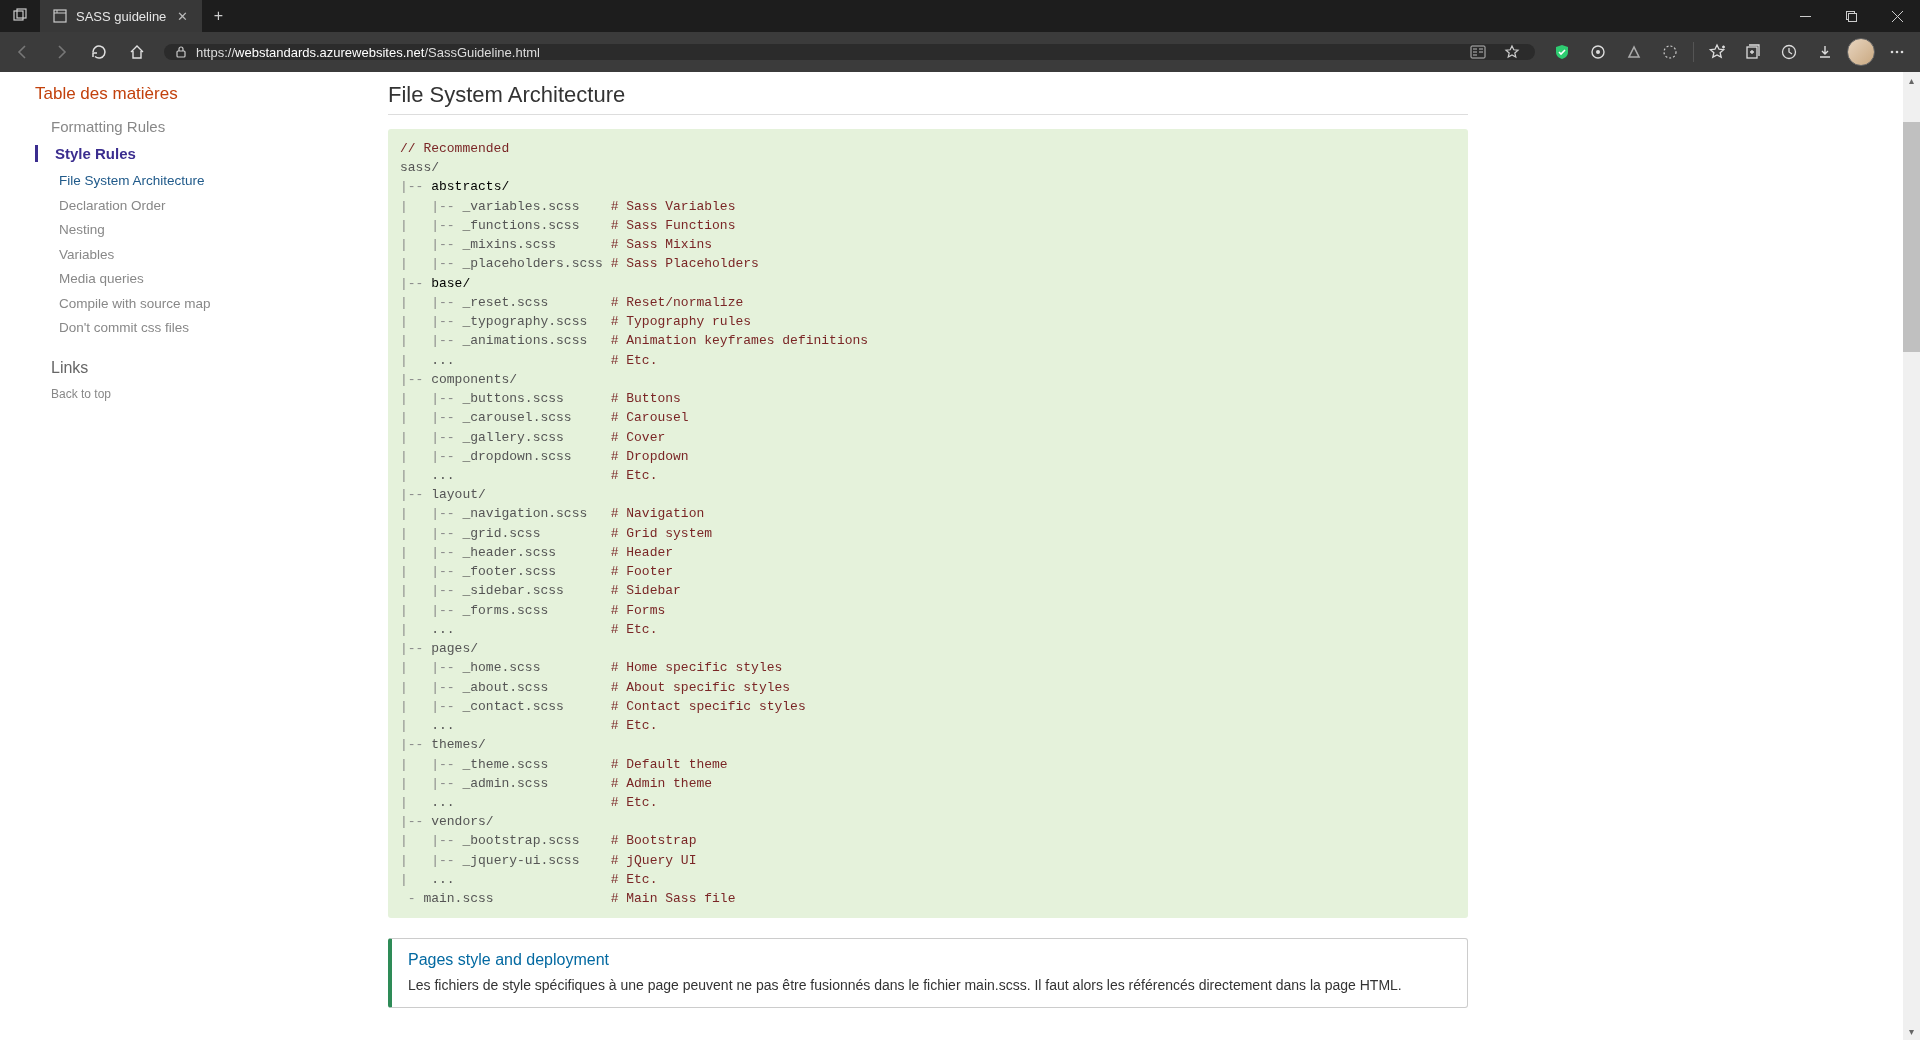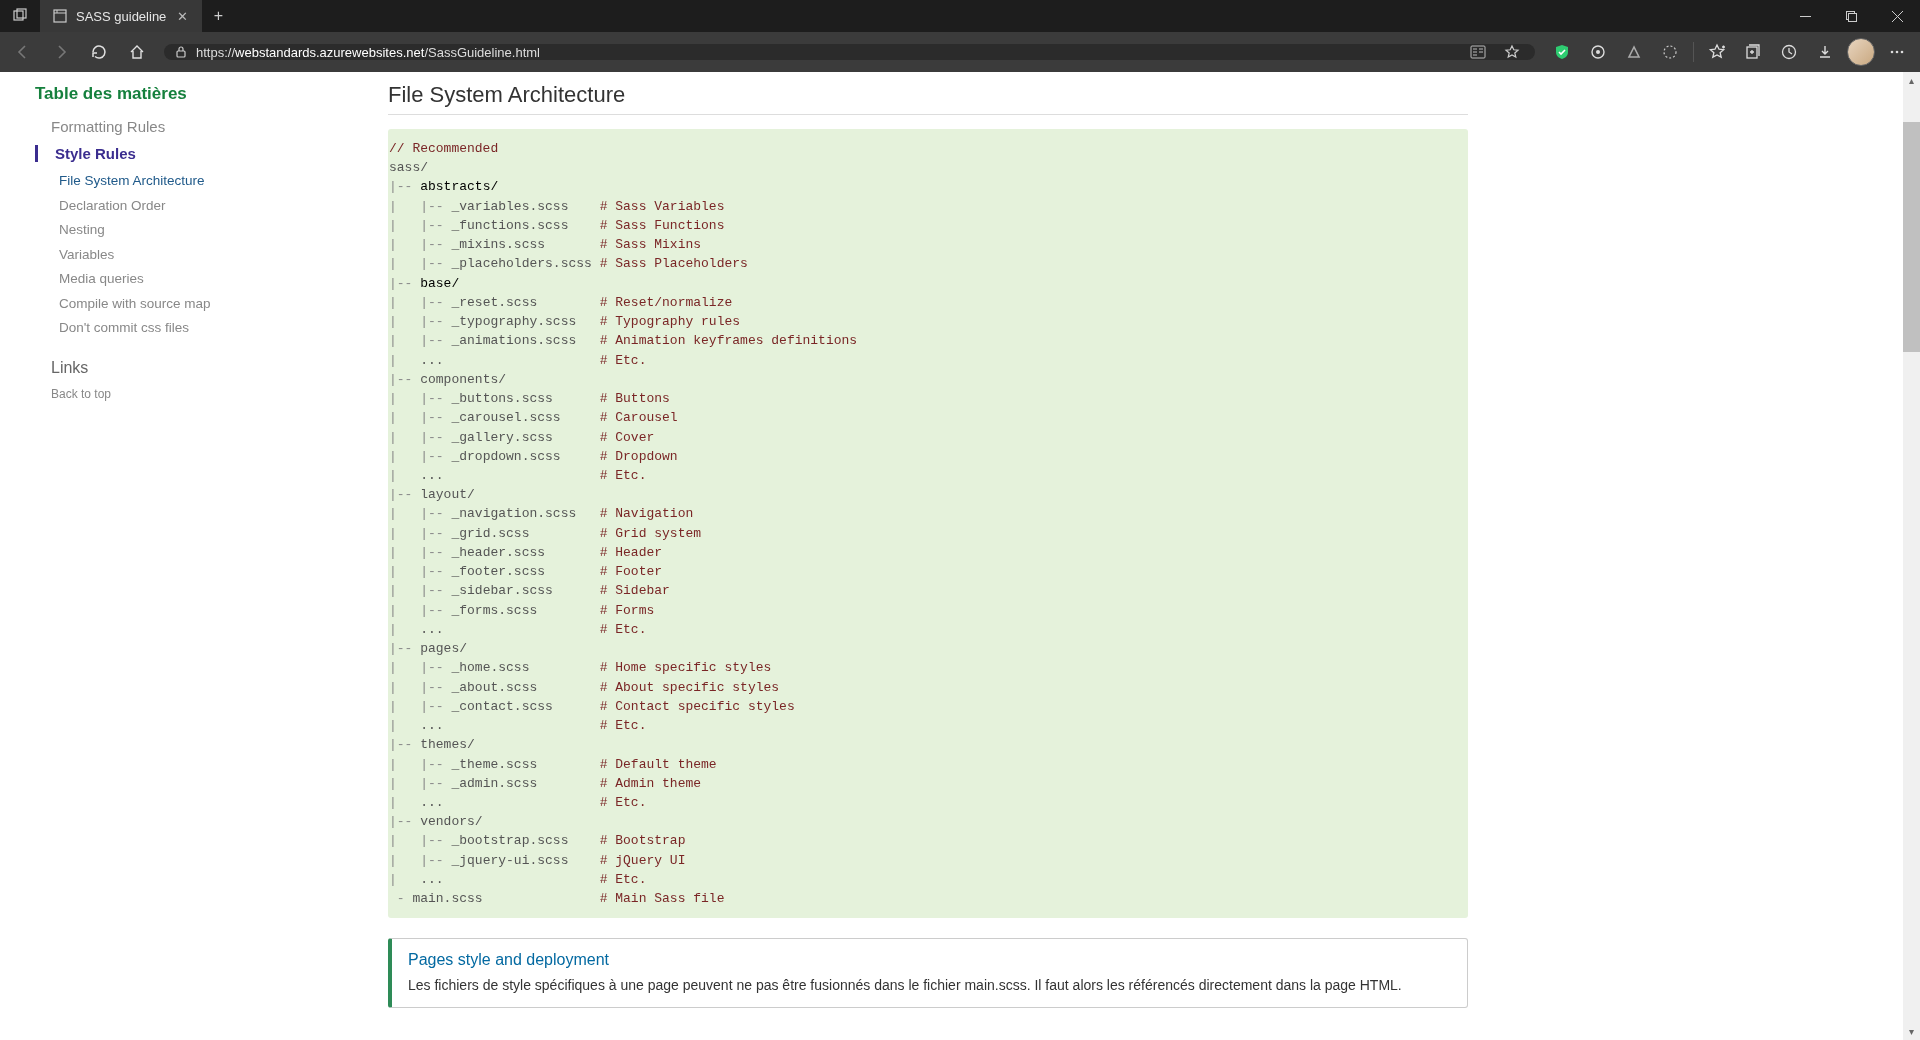--- a/index.html
+++ b/index.html
@@ -24,36 +24,36 @@
 .addr .lock { color:#bbb; }
 .addr .url { color:#ddd; font-size:13px; flex:1; white-space:nowrap; overflow:hidden; }
 .addr .url .host { color:#fff; }
 .right-icons { display:flex; gap:2px; align-items:center; }
 .shield { color:#2ecc71; }
 .avatar { width:28px; height:28px; border-radius:50%; background:linear-gradient(135deg,#e8d5c0,#c9a880); border:1px solid #666; }
 
 
 .page { position:absolute; top:72px; bottom:0; left:0; right:0; background:#fff; display:flex; overflow:hidden; }
 .sidebar { width: 360px; padding: 12px 20px 0 35px; font-size:14px; color:#666; }
-.toc-title { font-size:17px; color:#15803d; margin-bottom:14px; font-weight:700; }
+.toc-title { font-size:17px; color:#c2410c; margin-bottom:14px; font-weight:400; }
 .toc-h1 { font-size:15px; color:#888; margin:10px 0 10px 16px; }
 .toc-h1.active { color:#3b2d8f; font-weight:600; border-left:3px solid #3b2d8f; padding-left:17px; margin-left:0; }
 .toc-h2 { font-size:13.5px; color:#888; margin:7px 0 7px 24px; line-height:1.3; }
 .toc-h2.active { color:#205a8a; }
 .links-title { font-size:16px; color:#666; margin:22px 0 10px 16px; }
 .back-link { font-size:12px; color:#888; margin-left:16px; }
 
 .content { flex:1; padding: 10px 30px 0 0; overflow-y:auto; position:relative; }
 .content-inner { max-width: 1080px; margin-left: 28px; }
 h1.section { font-size:22px; font-weight:400; color:#333; margin-bottom:6px; }
 .rule { border-bottom:1px solid #ddd; margin-bottom:14px; }
 .intro { font-size:14.5px; color:#333; margin-bottom:16px; }
 .intro .small { font-size:12.5px; color:#555; }
 
-pre.code { background:#e5f2db; border-radius:3px; padding:10px 1px; font-family: Consolas, "Courier New", monospace; font-size:13px; line-height:1.48; color:#555; white-space:pre; overflow-x:auto; margin-bottom:20px; }
+pre.code { background:#e5f2db; border-radius:3px; padding:10px 12px; font-family: Consolas, "Courier New", monospace; font-size:13px; line-height:1.48; color:#555; white-space:pre; overflow-x:auto; margin-bottom:20px; }
 pre.code .comment { color:#7a2626; }
 pre.code .punct { color:#888; }
 pre.code .folder { color:#000000; }
 
 .note-box { border:1px solid #ccc; border-left:4px solid #2e8b57; border-radius:3px; padding:12px 16px 14px; margin-bottom:30px; }
 .note-title { color:#0369a1; font-size:16px; margin-bottom:8px; }
 .note-body { font-size:14px; color:#333; }
 
 
 .scrollbar-track { position:absolute; right:0; top:0; bottom:0; width:17px; background:#f0f0f0; }

